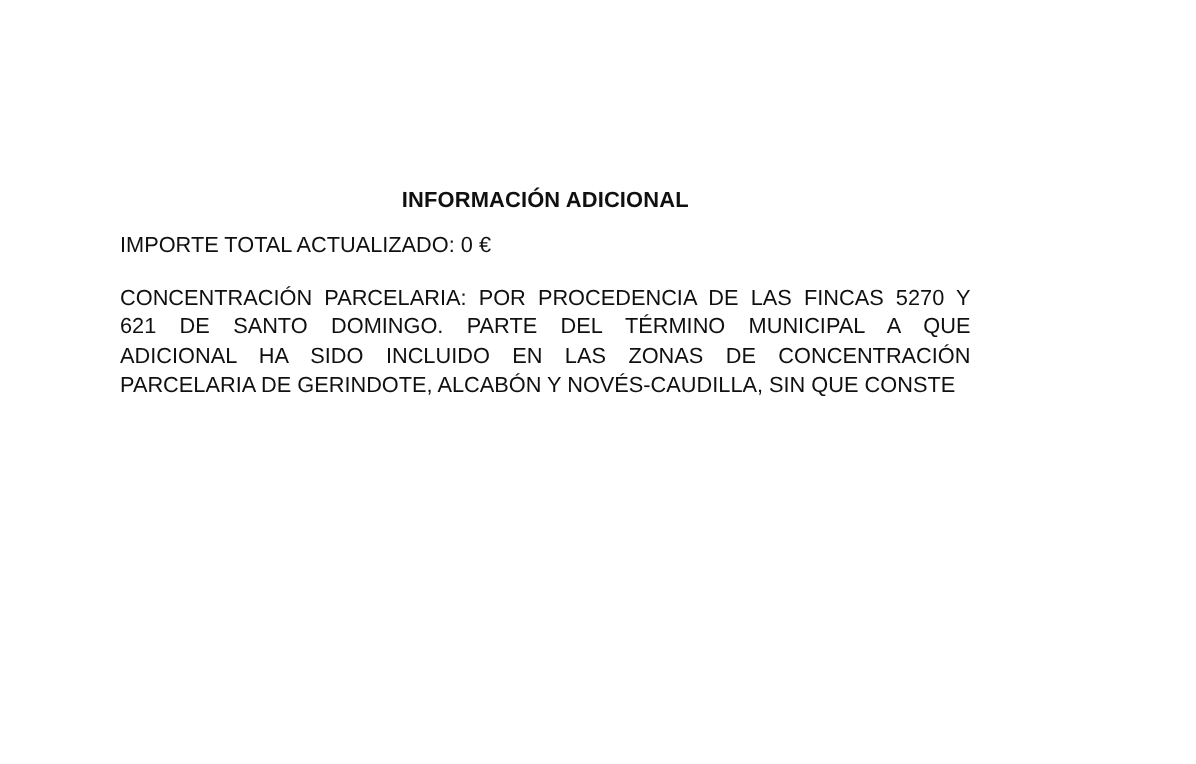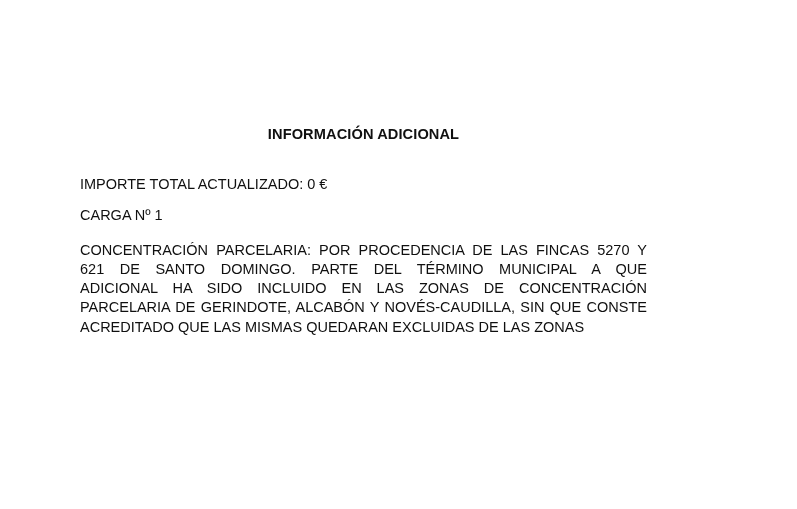--- a/index.html
+++ b/index.html
@@ -25,21 +25,21 @@
     line-height: 19px;
   }
   .doc-title {
     margin-top: 125px;
     font-size: 14.6px;
     font-weight: bold;
     text-align: center;
     letter-spacing: 0.1px;
   }
   .line-cargas  { margin-top: 14.5px; }
-  .line-importe { margin-top: 31px; }
+  .line-importe { margin-top: 11px; }
   .line-carganum{ margin-top: 11.5px; }
   .para {
     margin-top: 16px;
     line-height: 19.3px;
   }
   .para .jline {
     text-align: justify;
     text-align-last: justify;
     text-justify: inter-word;
   }
@@ -51,24 +51,22 @@
 <body>
 
 <div class="page">
   <div class="content">
 
     <div class="doc-title">INFORMACIÓN ADICIONAL</div>
 
 
     <div class="line-importe">IMPORTE TOTAL ACTUALIZADO: 0 €</div>
 
-    <div class="line-carganum">CARGA Nº 1</div>
 
     <div class="para">
       <div class="jline">CONCENTRACIÓN PARCELARIA: POR PROCEDENCIA DE LAS FINCAS 5270 Y</div>
       <div class="jline">621 DE SANTO DOMINGO. PARTE DEL TÉRMINO MUNICIPAL A QUE</div>
       <div class="jline">ADICIONAL HA SIDO INCLUIDO EN LAS ZONAS DE CONCENTRACIÓN</div>
       <div class="jline">PARCELARIA DE GERINDOTE, ALCABÓN Y NOVÉS-CAUDILLA, SIN QUE CONSTE</div>
-      <div class="jline">ACREDITADO QUE LAS MISMAS QUEDARAN EXCLUIDAS DE LAS ZONAS</div>
     </div>
 
   </div>
 </div>
 
 </body></html>

